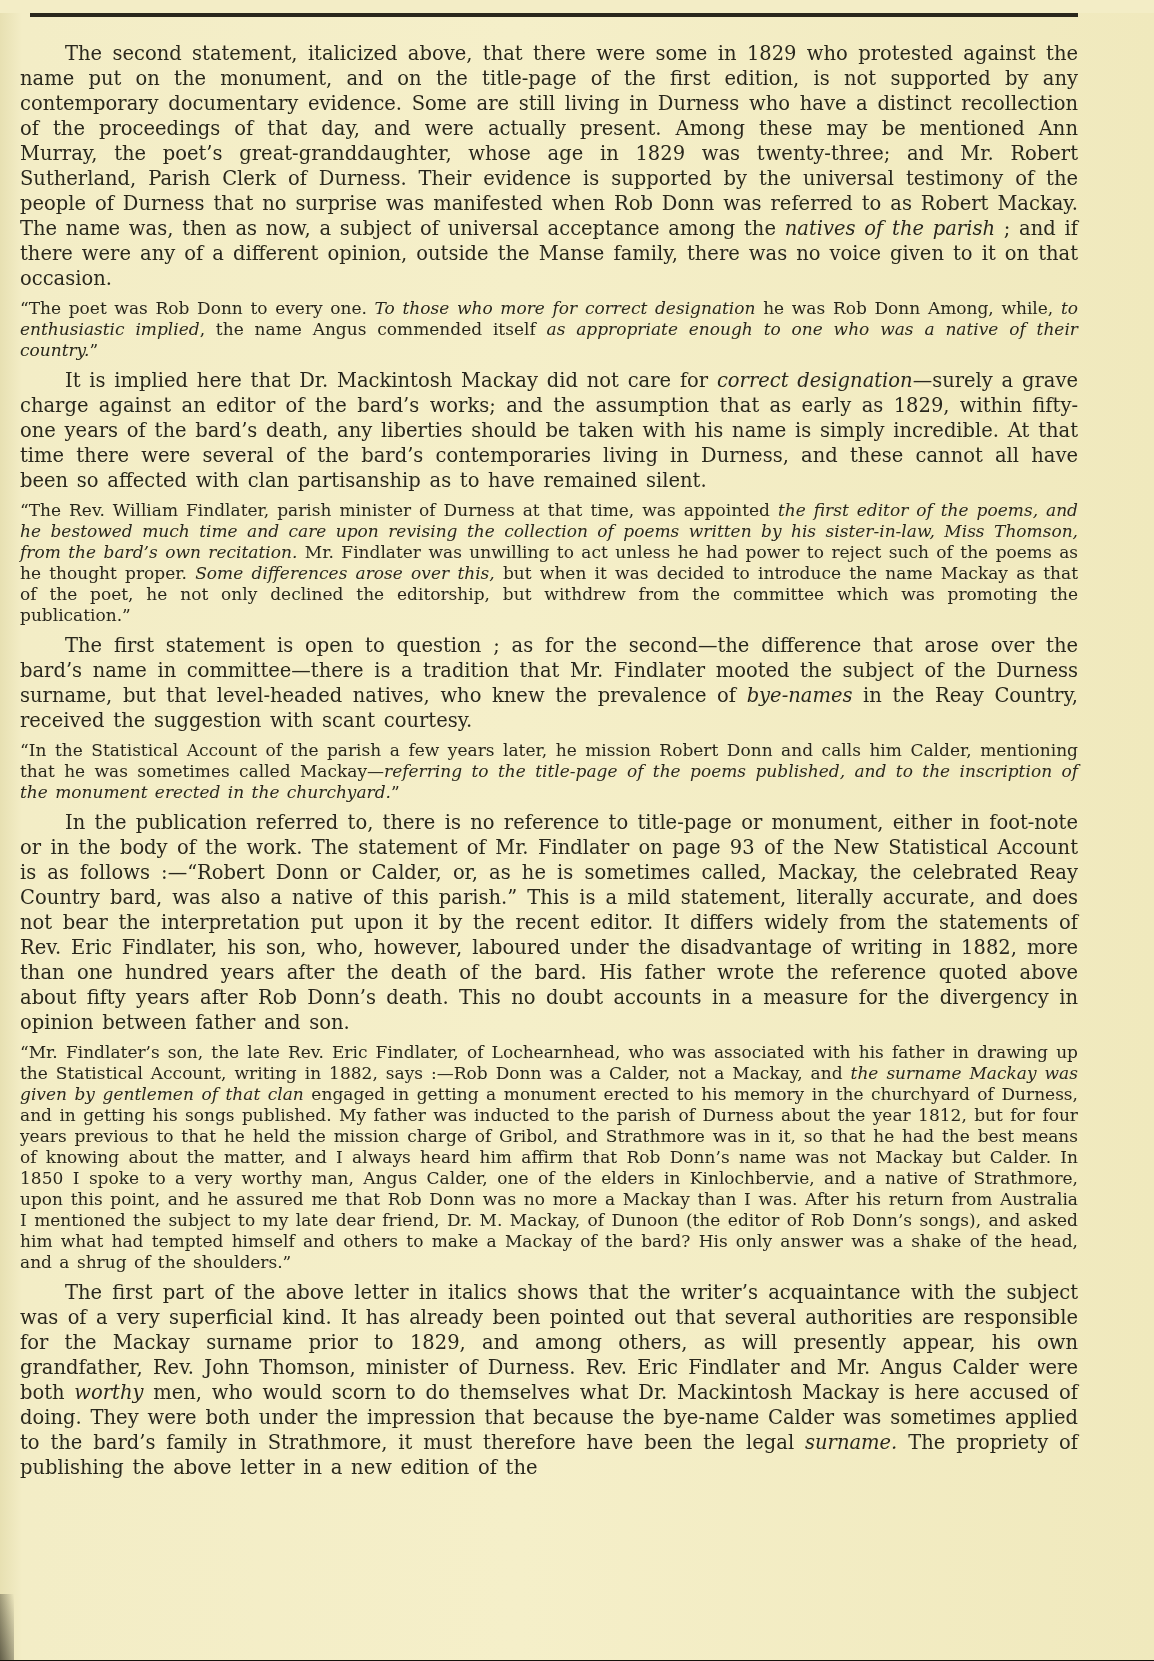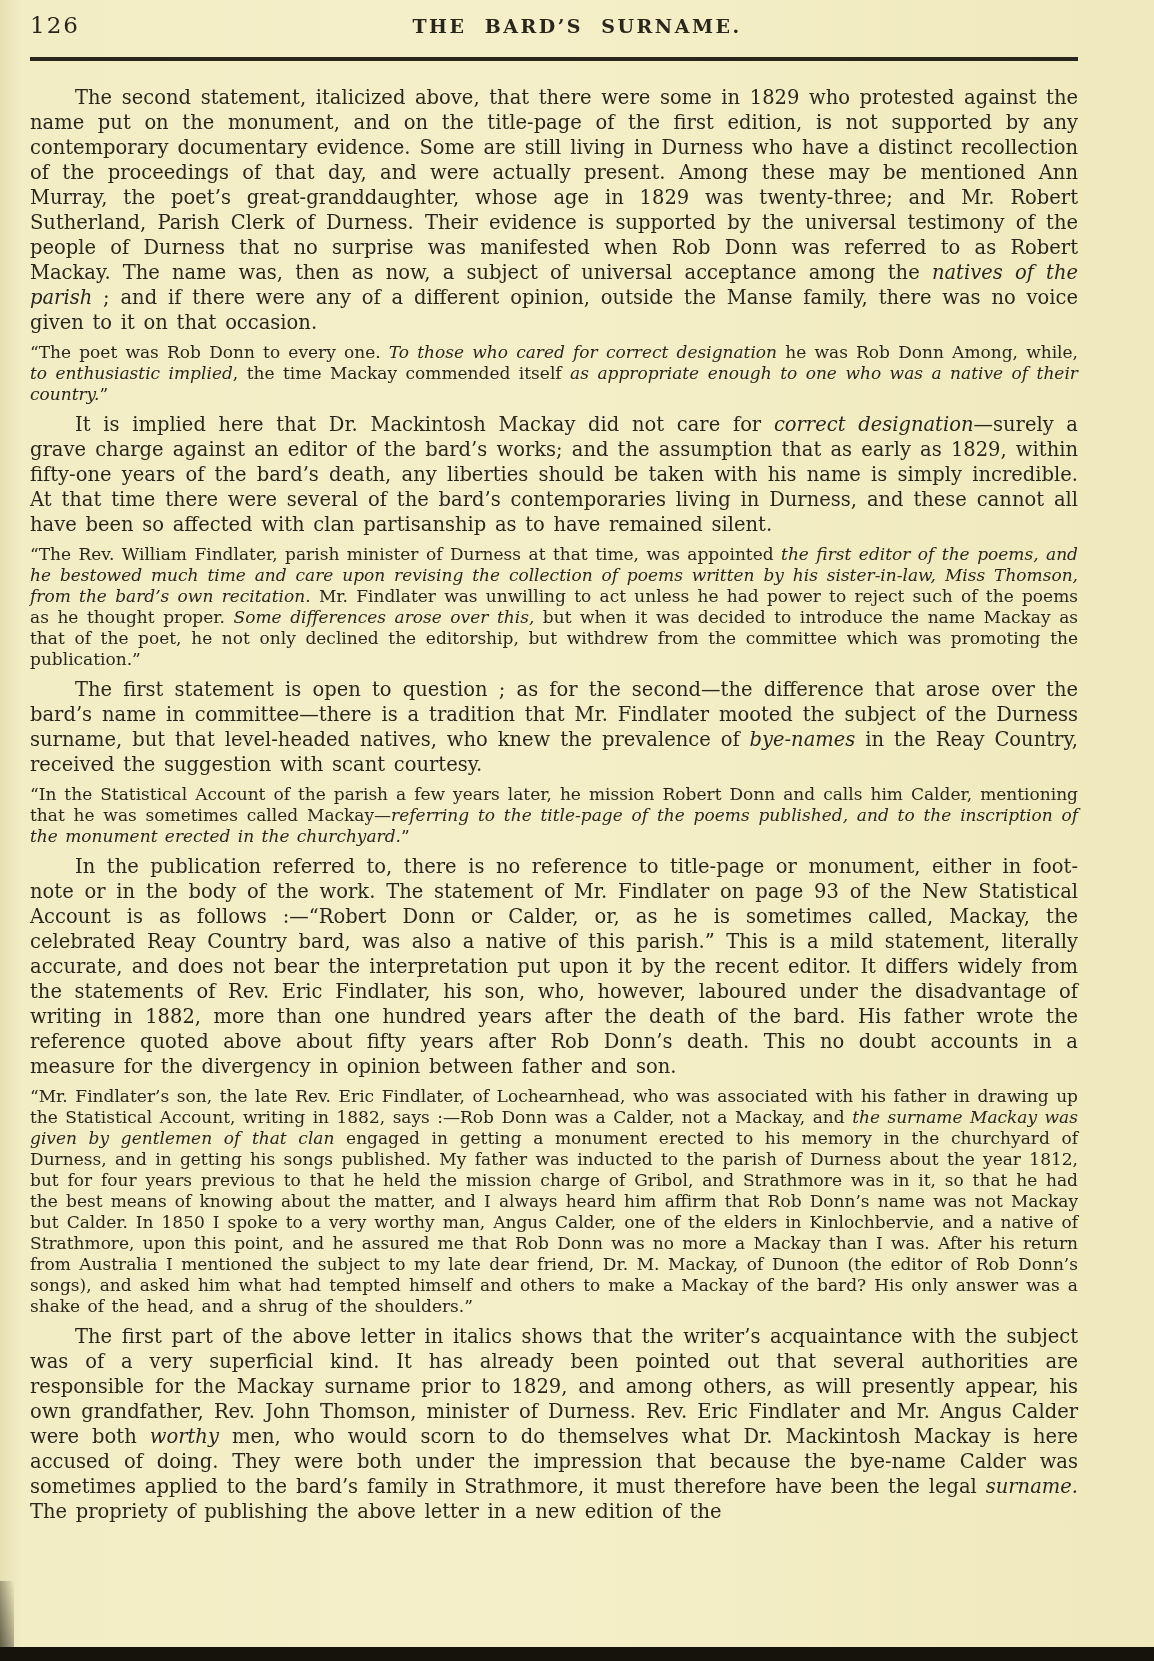--- a/index.html
+++ b/index.html
@@ -26,21 +26,21 @@
     font-size:23px;letter-spacing:2px;
   }
   .running-title{
     position:absolute;left:0;right:0;top:15px;text-align:center;
     font-size:19px;font-weight:bold;letter-spacing:2.5px;word-spacing:9px;
   }
   .rule{
     margin:13px 76px 0 30px;
     border-top:4px solid var(--ink);
   }
-  .text-block{padding:24px 76px 0 30px;}
+  .text-block{padding:24px 76px 0 20px;}
   p{margin:0 0 7px 0;text-align:justify;}
   p.body{
     font-size:19.5px;line-height:25px;text-indent:45px;word-spacing:2.5px;
   }
   p.small{
     font-size:17px;line-height:21px;text-indent:0;word-spacing:2px;margin-top:3px;
   }
   p i{font-style:italic;}
   .bottom-edge{
     position:absolute;left:0;right:0;bottom:0;height:14px;
@@ -49,28 +49,24 @@
   .corner-shadow{
     position:absolute;left:0;bottom:10px;width:14px;height:70px;
     background:linear-gradient(to top right,var(--edge),rgba(21,19,12,0));
     opacity:.65;
   }
 </style>
 </head>
 <body>
 
 <div class="page">
-  <div class="header">
-    <span class="pagenum">126</span>
-    <span class="running-title">THE BARD’S SURNAME.</span>
-  </div>
   <div class="rule"></div>
   <div class="text-block">
       <p class="body"><span>The second statement, italicized above, that there were some in 1829 who protested against the name put on the monument, and on the title-page of the first edition, is not supported by any contemporary documentary evidence. Some are still living in Durness who have a distinct recollection of the proceedings of that day, and were actually present. Among these may be mentioned Ann Murray, the poet’s great-granddaughter, whose age in 1829 was twenty-three; and Mr. Robert Sutherland, Parish Clerk of Durness. Their evidence is supported by the universal testimony of the people of Durness that no surprise was manifested when Rob Donn was referred to as Robert Mackay. The name was, then as now, a subject of universal acceptance among the </span><i>natives of the parish</i><span> ; and if there were any of a different opinion, outside the Manse family, there was no voice given to it on that occasion.</span></p>
-      <p class="small"><span>“The poet was Rob Donn to every one. </span><i>To those who cared for correct designation</i><span> he was Rob Donn Among, while, </span><i>to enthusiastic implied</i><span>, the time Mackay commended itself </span><i>as appropriate enough to one who was a native of their country.</i><span>”</span></p>
+      <p class="small"><span>“The poet was Rob Donn to every one. </span><i>To those who more for correct designation</i><span> he was Rob Donn Among, while, </span><i>to enthusiastic implied</i><span>, the name Angus commended itself </span><i>as appropriate enough to one who was a native of their country.</i><span>”</span></p>
       <p class="body"><span>It is implied here that Dr. Mackintosh Mackay did not care for </span><i>correct designation</i><span>—surely a grave charge against an editor of the bard’s works; and the assumption that as early as 1829, within fifty-one years of the bard’s death, any liberties should be taken with his name is simply incredible. At that time there were several of the bard’s contemporaries living in Durness, and these cannot all have been so affected with clan partisanship as to have remained silent.</span></p>
       <p class="small"><span>“The Rev. William Findlater, parish minister of Durness at that time, was appointed </span><i>the first editor of the poems, and he bestowed much time and care upon revising the collection of poems written by his sister-in-law, Miss Thomson, from the bard’s own recitation.</i><span> Mr. Findlater was unwilling to act unless he had power to reject such of the poems as he thought proper. </span><i>Some differences arose over this,</i><span> but when it was decided to introduce the name Mackay as that of the poet, he not only declined the editorship, but withdrew from the committee which was promoting the publication.”</span></p>
       <p class="body"><span>The first statement is open to question ; as for the second—the difference that arose over the bard’s name in committee—there is a tradition that Mr. Findlater mooted the subject of the Durness surname, but that level-headed natives, who knew the prevalence of </span><i>bye-names</i><span> in the Reay Country, received the suggestion with scant courtesy.</span></p>
       <p class="small"><span>“In the Statistical Account of the parish a few years later, he mission Robert Donn and calls him Calder, mentioning that he was sometimes called Mackay—</span><i>referring to the title-page of the poems published, and to the inscription of the monument erected in the churchyard.</i><span>”</span></p>
       <p class="body"><span>In the publication referred to, there is no reference to title-page or monument, either in foot-note or in the body of the work. The statement of Mr. Findlater on page 93 of the New Statistical Account is as follows :—“Robert Donn or Calder, or, as he is sometimes called, Mackay, the celebrated Reay Country bard, was also a native of this parish.” This is a mild statement, literally accurate, and does not bear the interpretation put upon it by the recent editor. It differs widely from the statements of Rev. Eric Findlater, his son, who, however, laboured under the disadvantage of writing in 1882, more than one hundred years after the death of the bard. His father wrote the reference quoted above about fifty years after Rob Donn’s death. This no doubt accounts in a measure for the divergency in opinion between father and son.</span></p>
       <p class="small"><span>“Mr. Findlater’s son, the late Rev. Eric Findlater, of Lochearnhead, who was associated with his father in drawing up the Statistical Account, writing in 1882, says :—Rob Donn was a Calder, not a Mackay, and </span><i>the surname Mackay was given by gentlemen of that clan</i><span> engaged in getting a monument erected to his memory in the churchyard of Durness, and in getting his songs published. My father was inducted to the parish of Durness about the year 1812, but for four years previous to that he held the mission charge of Gribol, and Strathmore was in it, so that he had the best means of knowing about the matter, and I always heard him affirm that Rob Donn’s name was not Mackay but Calder. In 1850 I spoke to a very worthy man, Angus Calder, one of the elders in Kinlochbervie, and a native of Strathmore, upon this point, and he assured me that Rob Donn was no more a Mackay than I was. After his return from Australia I mentioned the subject to my late dear friend, Dr. M. Mackay, of Dunoon (the editor of Rob Donn’s songs), and asked him what had tempted himself and others to make a Mackay of the bard? His only answer was a shake of the head, and a shrug of the shoulders.”</span></p>
       <p class="body"><span>The first part of the above letter in italics shows that the writer’s acquaintance with the subject was of a very superficial kind. It has already been pointed out that several authorities are responsible for the Mackay surname prior to 1829, and among others, as will presently appear, his own grandfather, Rev. John Thomson, minister of Durness. Rev. Eric Findlater and Mr. Angus Calder were both </span><i>worthy</i><span> men, who would scorn to do themselves what Dr. Mackintosh Mackay is here accused of doing. They were both under the impression that because the bye-name Calder was sometimes applied to the bard’s family in Strathmore, it must therefore have been the legal </span><i>surname.</i><span> The propriety of publishing the above letter in a new edition of the</span></p>
     </div>
   <div class="corner-shadow"></div>
   <div class="bottom-edge"></div>

